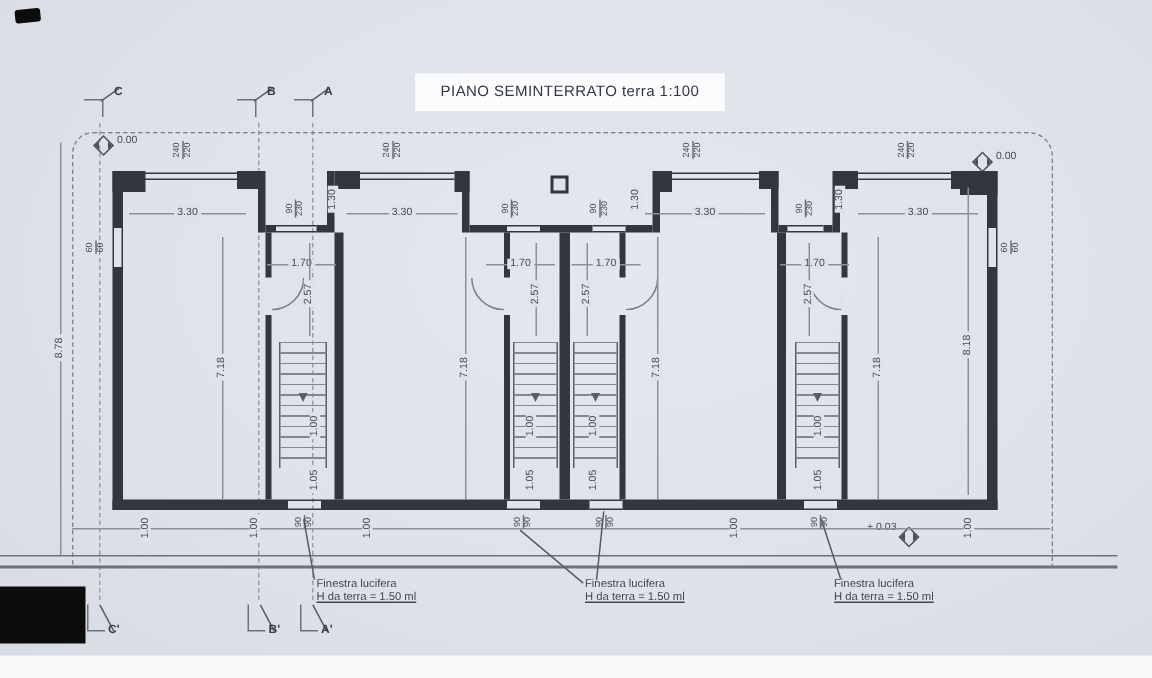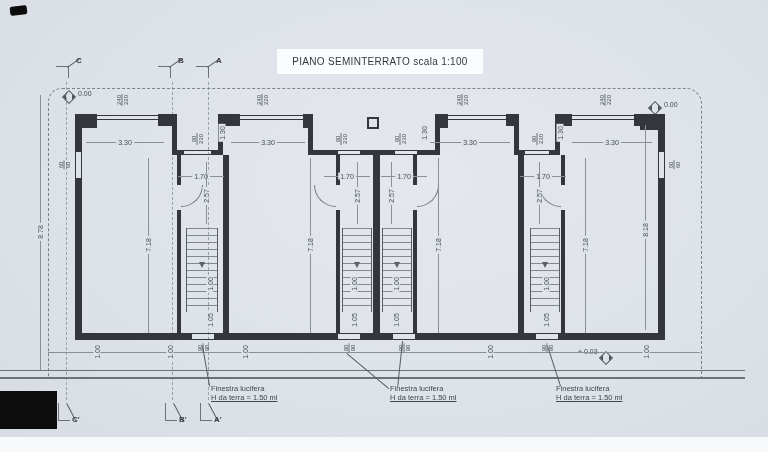--- a/index.html
+++ b/index.html
@@ -42,21 +42,21 @@
 </head>
 <body>
 
 <div id="canvas">
 
   <div class="blk" style="left:10px;top:6px;width:17px;height:9px;border-radius:2px;transform:rotate(-6deg);"></div>
   <div class="blk" style="left:0;top:391px;width:57px;height:38px;"></div>
   <div class="abs" style="left:0;top:437px;width:768px;height:15px;background:#f7f8f9;"></div>
 
   <div class="titlebox">
-    <span class="titletext">PIANO SEMINTERRATO scala 1:100</span>
+    <span class="titletext">PIANO SEMINTERRATO terra 1:100</span>
   </div>
 
   <div class="dashv" style="left:66px;top:82px;height:318px;"></div>
   <div class="dashv" style="left:172px;top:82px;height:318px;"></div>
   <div class="dashv" style="left:208px;top:82px;height:318px;"></div>
 
   <div class="abs" style="left:56px;top:56px;width:30px;height:22px;">
     <div class="line" style="left:0;top:10px;width:12px;height:1px;"></div>
     <div class="line" style="left:12px;top:10px;width:1px;height:12px;"></div>
     <div class="diag" style="left:11px;top:11px;width:15px;transform:rotate(-35deg);"></div>

